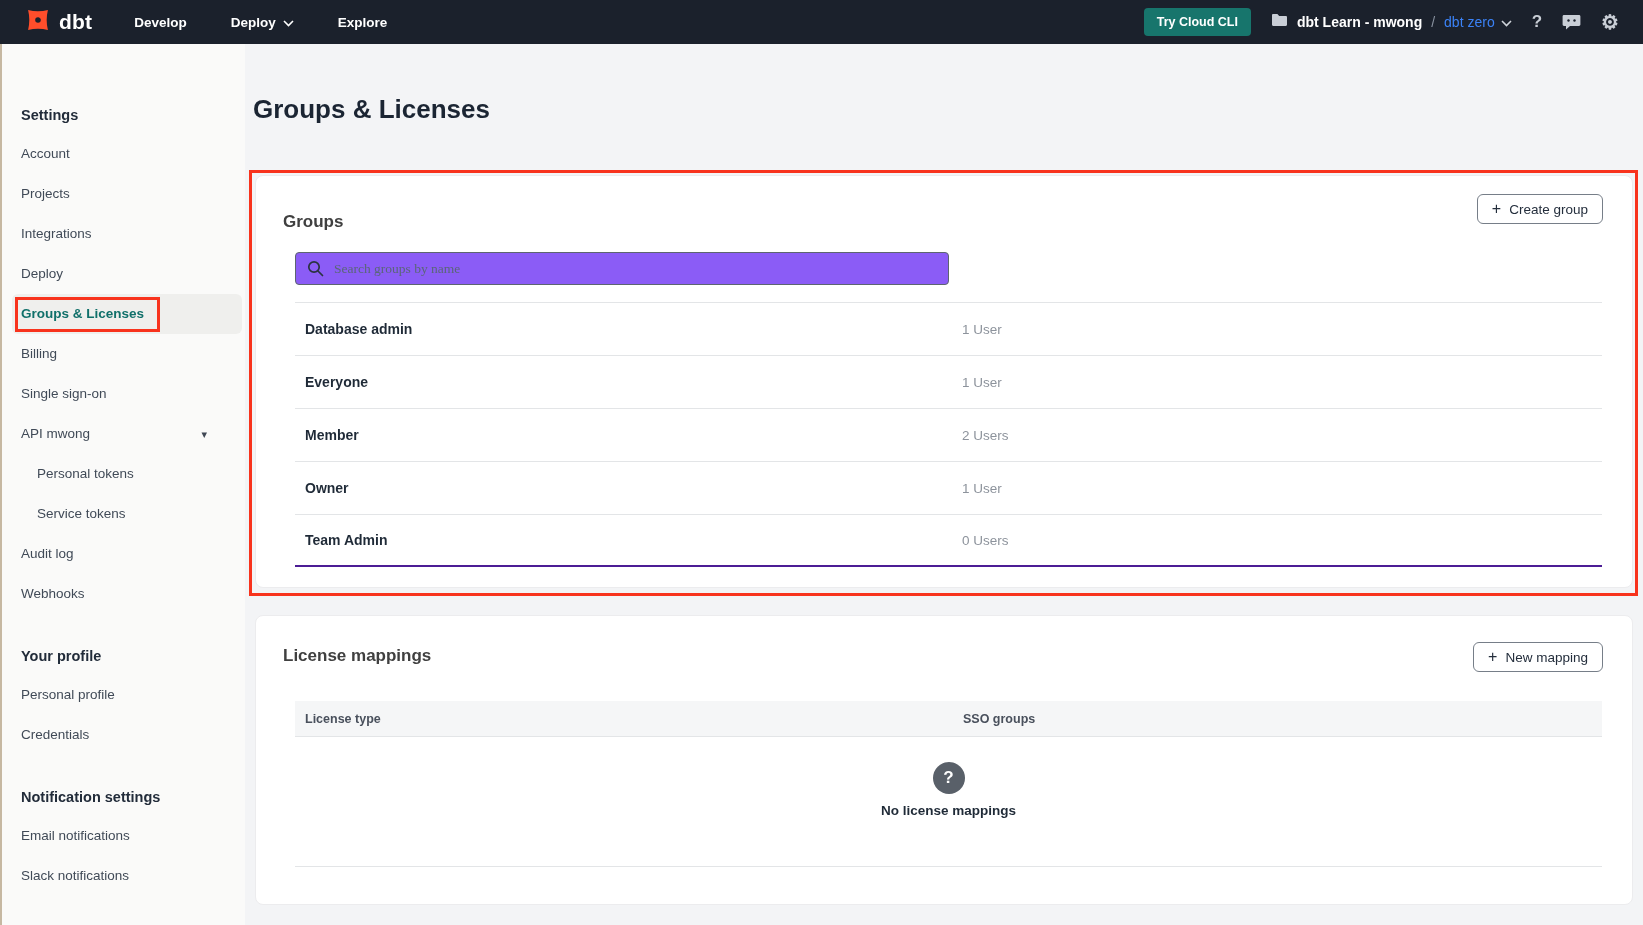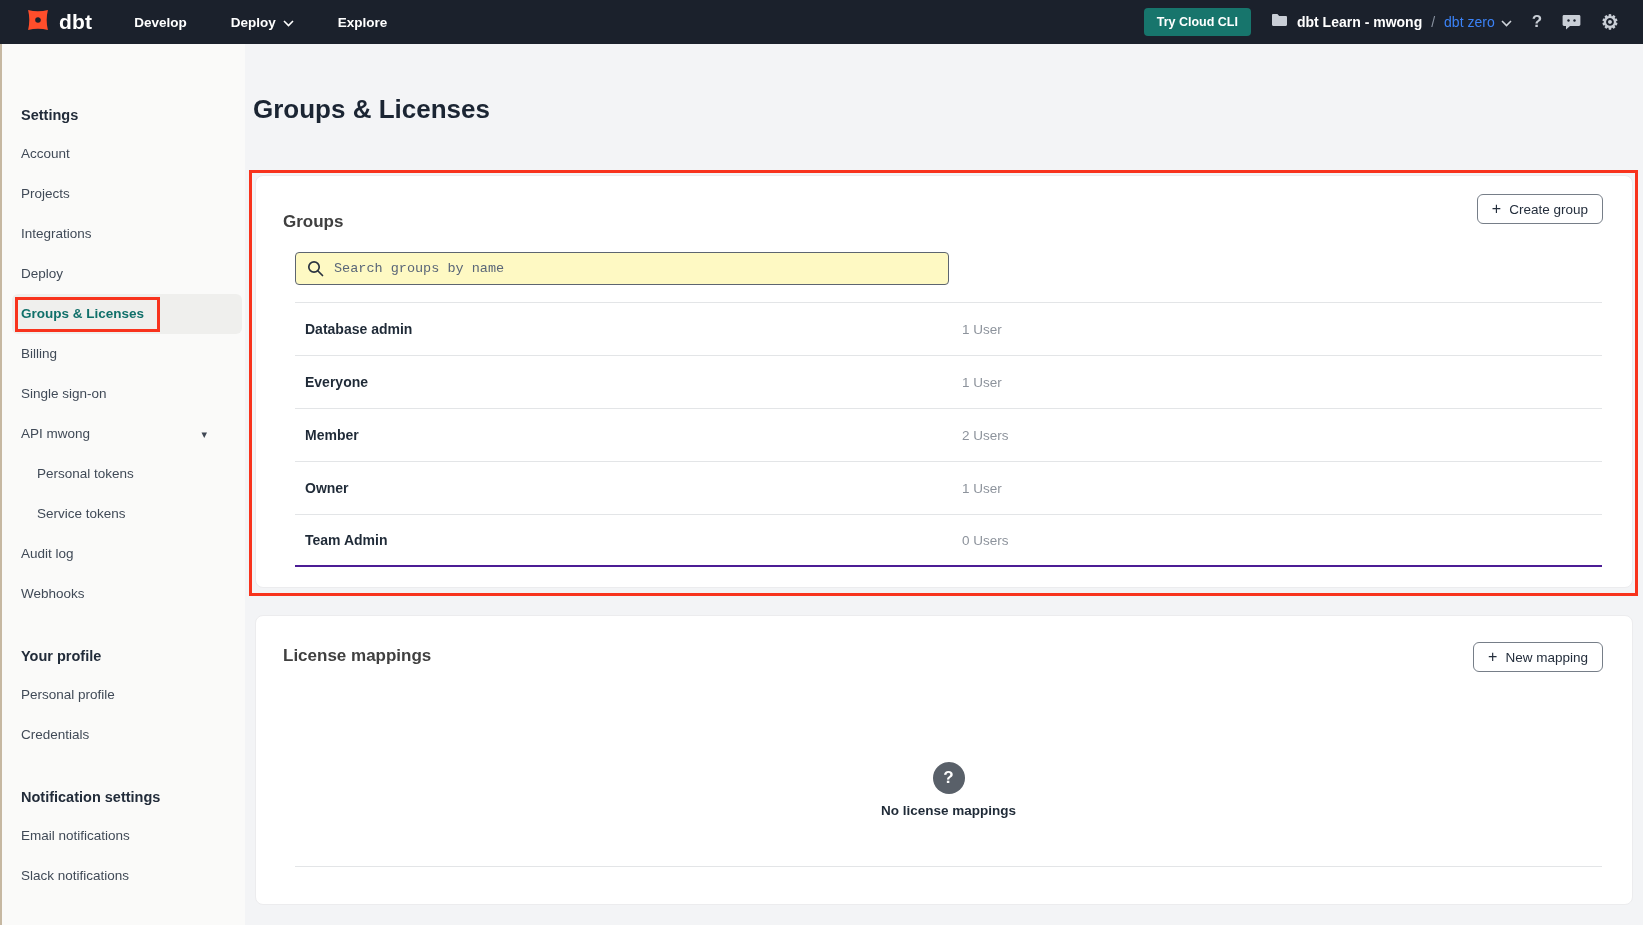--- a/index.html
+++ b/index.html
@@ -73,22 +73,22 @@
     display: flex; align-items: center; justify-content: center; gap: 8px;
     font-family: "Liberation Sans", sans-serif; padding: 0 14px;
   }
   .btn-plus { font-size: 16px; color: #242e3c; line-height: 1; }
   .create-btn { top: 18px; right: 29px; }
   .newmap-btn { top: 26px; right: 29px; }
 
   .search-wrap { position: absolute; left: 39px; top: 76px; width: 654px; height: 33px; }
   .search-input {
     width: 100%; height: 100%; border: 1px solid #5d6570; border-radius: 4px;
-    padding: 0 12px 0 38px; font-size: 13.5px; color: #2a3340; background: #fef9c3;
-    font-family: Liberation Mono, monospace; outline: none;
+    padding: 0 12px 0 38px; font-size: 13.5px; color: #2a3340; background: #8b5cf6;
+    font-family: Liberation Serif, serif; outline: none;
   }
   .search-input::placeholder { color: #5a6678; opacity: 1; }
   .search-icon { position: absolute; left: 12px; top: 8px; }
 
   .g-table { position: absolute; left: 39px; right: 30px; top: 126px; }
   .g-row {
     height: 53px; border-top: 1px solid #e3e5e7; position: relative;
     display: flex; align-items: center; cursor: pointer;
   }
   .g-row:last-child { border-bottom: 2px solid #4c1d95; }
@@ -257,20 +257,24 @@
     </div>
   </section>
 
   <section class="card license-card">
     <h2 class="card-heading" style="top:30px">License mappings</h2>
     <button class="card-btn newmap-btn">
       <span class="btn-plus">+</span>
       <span>New mapping</span>
     </button>
 
+    <div class="lm-header">
+      <span class="lm-col c1">License type</span>
+      <span class="lm-col c2">SSO groups</span>
+    </div>
 
     <div class="lm-empty">
       <div class="q-circle">?</div>
       <div class="lm-empty-label">No license mappings</div>
     </div>
     <div class="lm-bottom-line"></div>
   </section>
 </main>
 
 <div class="annotation anno-sidebar"></div>

